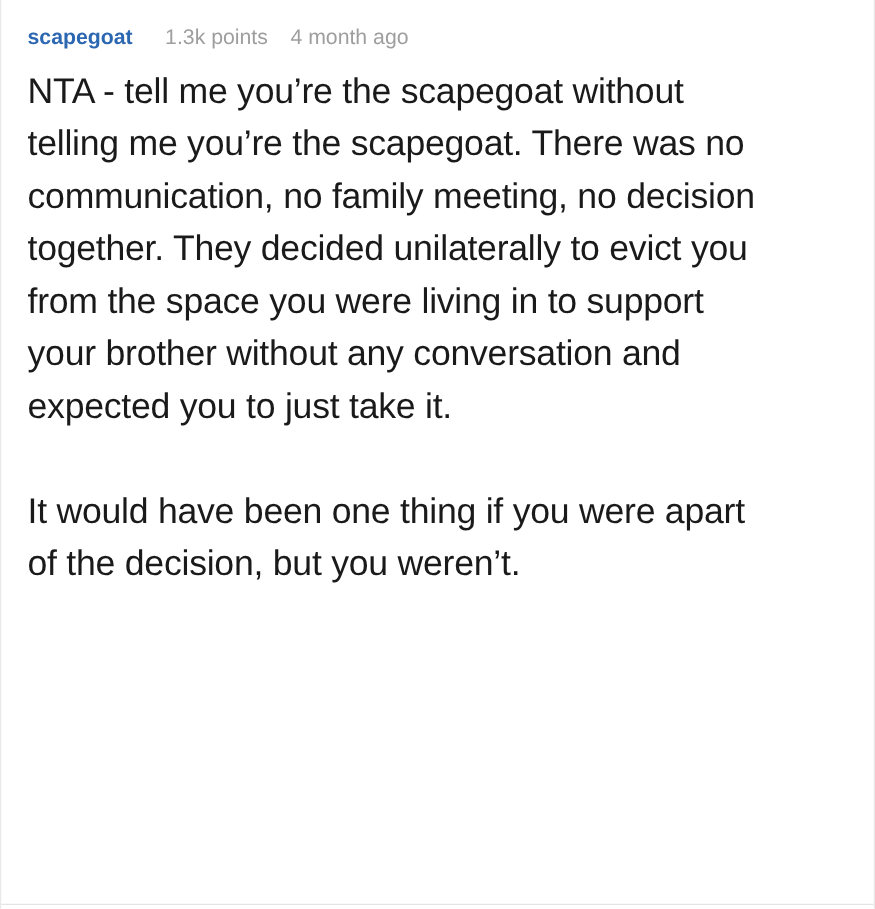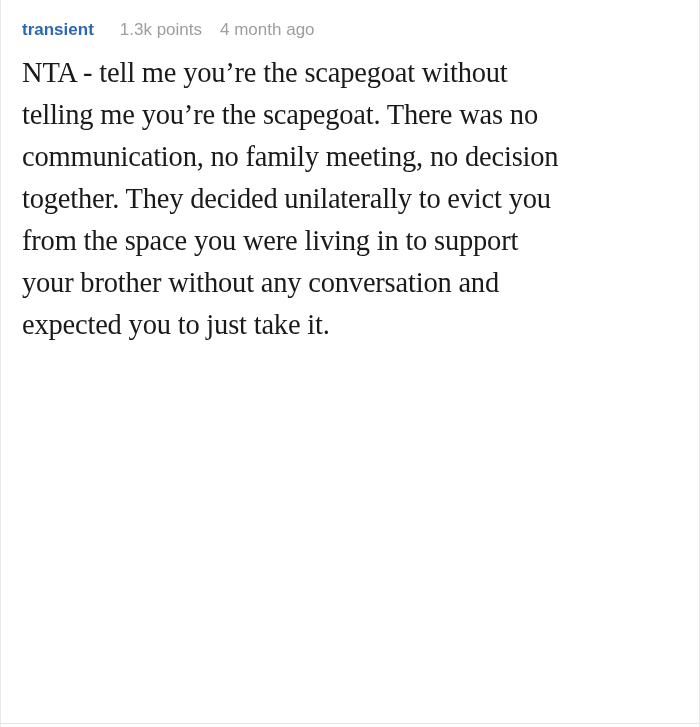--- a/index.html
+++ b/index.html
@@ -46,46 +46,47 @@
   .meta + .meta { margin-left: 18px; }
   .comment-body {
     color: var(--body-text);
     font-size: 28.5px;
     line-height: 42px;
     letter-spacing: -0.2px;
   }
   .comment-body p {
     margin: 0 0 42px 0;
     white-space: pre-line;
-    font-family: Liberation Serif, serif;
   }
   .comment-body p:last-child { margin-bottom: 0; }
   .bottom-divider {
     position: absolute;
     left: 0;
     right: 0;
     bottom: 3px;
     height: 1px;
     background: #e4e4e4;
   }
 </style>
 </head>
 <body>
 
 <div class="comment-card">
   <div class="comment-header">
-    <span class="author">transient</span>
+    <span class="author">scapegoat</span>
     <span class="meta">1.3k points</span>
     <span class="meta">4 month ago</span>
   </div>
 
   <div class="comment-body">
     <p>NTA - tell me you’re the scapegoat without
 telling me you’re the scapegoat. There was no
 communication, no family meeting, no decision
 together. They decided unilaterally to evict you
 from the space you were living in to support
 your brother without any conversation and
 expected you to just take it.</p>
+    <p>It would have been one thing if you were apart
+of the decision, but you weren’t.</p>
   </div>
 
   <div class="bottom-divider"></div>
 </div>
 
 </body></html>

